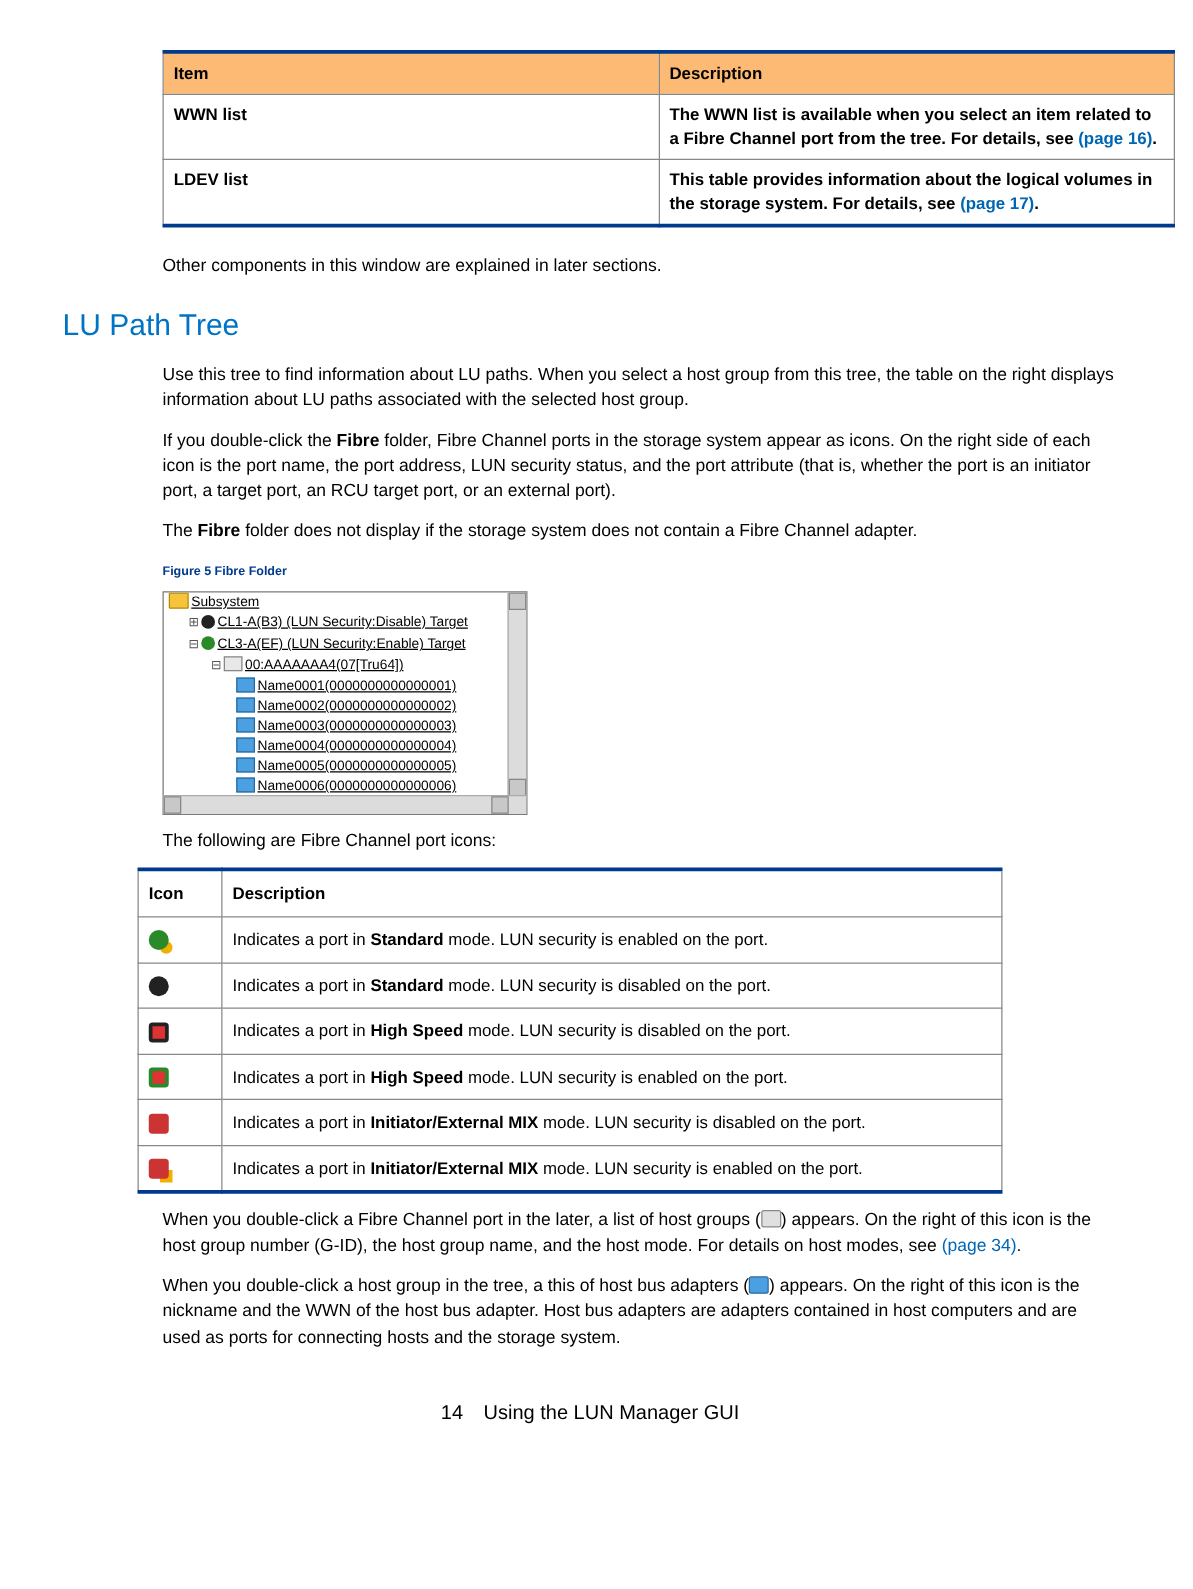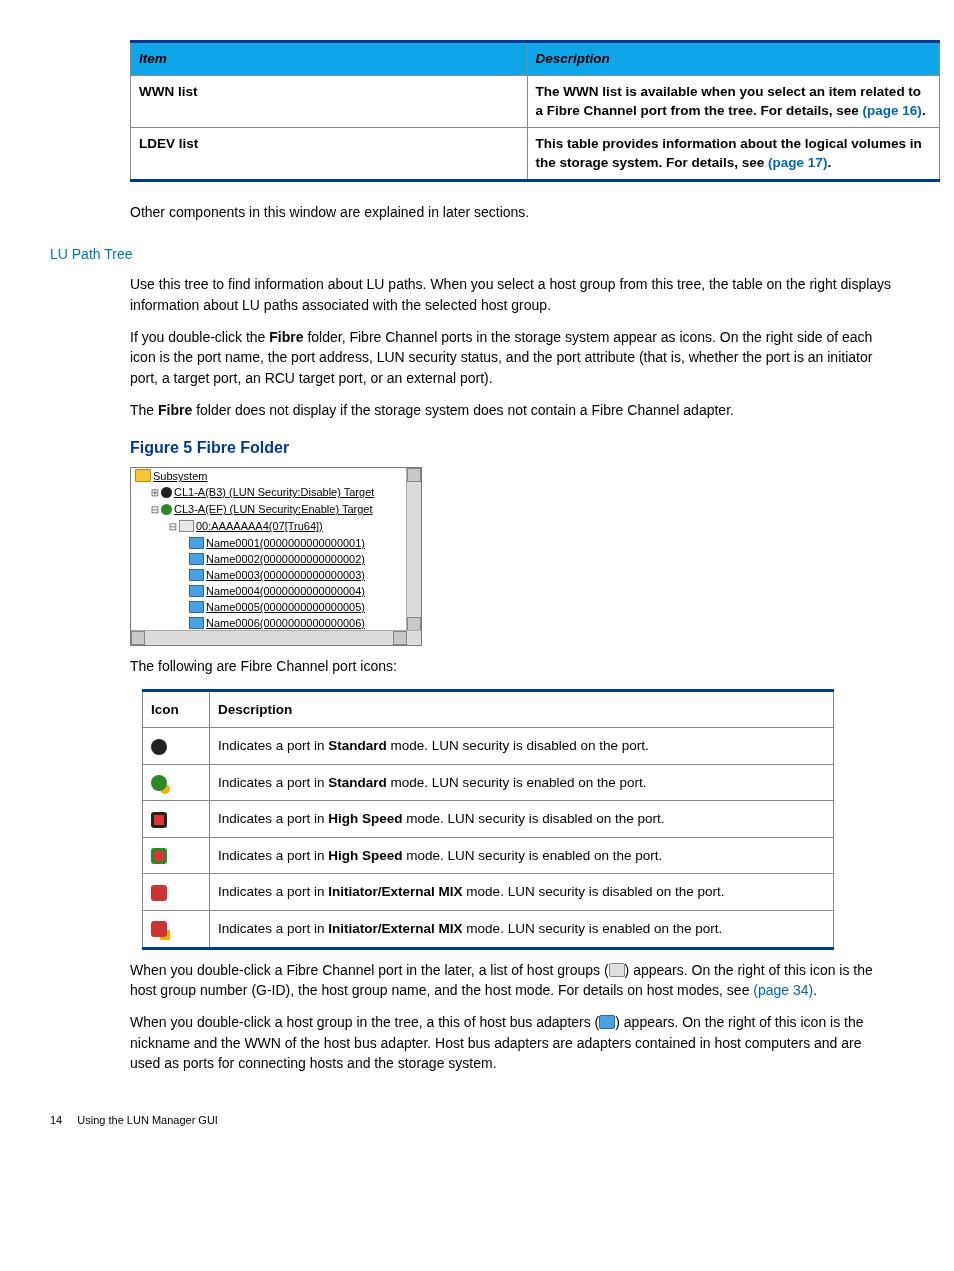--- a/index.html
+++ b/index.html
@@ -28,42 +28,41 @@
     }
     table.desc thead tr {
       border-top: 3px solid #003a8e;
     }
     table.desc tbody tr:last-child {
       border-bottom: 3px solid #003a8e;
       margin-top: 12px;
     }
     table.desc th {
       font-weight: bold;
-      background: #0ea5e9;
-      font-style: italic;
+      background: #fdba74;
     }
     .link { color: #0066b3; text-decoration:none; }
     p.body {
       margin-left: 80px;
       margin-top: 10px;
       margin-bottom: 12px;
     }
     h2.sec {
       color: #0073c5;
-      font-size: 14px;
+      font-size: 24px;
       font-weight: normal;
       margin: 22px 0 8px 0;
     }
     .figcap {
       font-weight: bold;
       color: #003a8e;
       margin-left: 80px;
       margin-top: 16px;
       margin-bottom: 8px;
-      font-size: 16px;
+      font-size: 10px;
     }
     .treebox {
       margin-left: 80px;
       width: 290px;
       border: 1px solid #7a7a7a;
       background: #fff;
       font-family: Tahoma, Arial, sans-serif;
       font-size: 11px;
       position: relative;
       padding-bottom: 14px;
@@ -82,21 +81,21 @@
     .hicon { display:inline-block; width:13px; height:10px; background:#e8e8e8; border:1px solid #888; vertical-align:-2px; margin-right:2px;}
     .node { display:inline-block; width:13px; height:10px; background:#4aa0e0; border:1px solid #2a6aa0; vertical-align:-2px; margin-right:2px;}
     .scroll-v { position:absolute; right:0; top:0; bottom:14px; width:14px; background:#dcdcdc; border-left:1px solid #aaa;}
     .scroll-v .sbtn { height:14px; background:#c8c8c8; border:1px solid #888; box-sizing:border-box;}
     .scroll-h { position:absolute; left:0; right:0; bottom:0; height:14px; background:#dcdcdc; border-top:1px solid #aaa;}
     .scroll-h .sbtn { width:14px; height:100%; background:#c8c8c8; border:1px solid #888; box-sizing:border-box; display:inline-block;}
     .scroll-h .sbtn.r { float:right; margin-right:14px;}
     table.icons {
       border-collapse: collapse;
       width: 82%;
-      margin-left: 92px;
+      margin-left: 60px;
       margin-top: 10px;
       padding-left: 20px;
     }
     table.icons th, table.icons td {
       border: 1px solid #888;
       padding: 8px 8px;
       text-align:left;
       font-size:13.5px;
       vertical-align: middle;
     }
@@ -106,21 +105,21 @@
     .ic.std-d { background:#222; }
     .ic.std-e { background:#2a8a2a; box-shadow: 6px 6px 0 -3px #f0b000;}
     .ic.hs-d { background:#222; border-radius:3px; position:relative;}
     .ic.hs-d:after{content:"";position:absolute;inset:3px;background:#d33;}
     .ic.hs-e { background:#2a8a2a; border-radius:3px; position:relative;}
     .ic.hs-e:after{content:"";position:absolute;inset:3px;background:#d33;}
     .ic.mix-d { background:#c33; border-radius:3px;}
     .ic.mix-e { background:#c33; border-radius:3px; box-shadow:6px 6px 0 -3px #f0b000;}
     .ic.hg { width:14px; height:12px; background:#e0e0e0; border:1px solid #888; border-radius:2px; vertical-align:-2px;}
     .ic.hba { width:14px; height:12px; background:#4aa0e0; border:1px solid #2a6aa0; border-radius:2px; vertical-align:-2px;}
-    .footer { margin-top:40px; font-size:11px; margin-left:0;}
+    .footer { margin-top:40px; font-size:16px; margin-left:0;text-align:center;}
     .footer .pn { margin-right:12px;}
   </style>
 </head>
 <body>
 
 <table class="desc">
   <thead>
     <tr>
       <th style="width:49%">Item</th>
       <th>Description</th>
@@ -172,26 +171,26 @@
 
 <table class="icons">
   <thead>
     <tr>
       <th style="width:50px">Icon</th>
       <th>Description</th>
     </tr>
   </thead>
   <tbody id="icon-rows">
       <tr>
+        <td><span class="ic std-e"></span></td>
+        <td><span>Indicates a port in </span><b>Standard</b><span> mode. LUN security is enabled on the port.</span></td>
+      </tr>
+      <tr>
         <td><span class="ic std-d"></span></td>
         <td><span>Indicates a port in </span><b>Standard</b><span> mode. LUN security is disabled on the port.</span></td>
-      </tr>
-      <tr>
-        <td><span class="ic std-e"></span></td>
-        <td><span>Indicates a port in </span><b>Standard</b><span> mode. LUN security is enabled on the port.</span></td>
       </tr>
       <tr>
         <td><span class="ic hs-d"></span></td>
         <td><span>Indicates a port in </span><b>High Speed</b><span> mode. LUN security is disabled on the port.</span></td>
       </tr>
       <tr>
         <td><span class="ic hs-e"></span></td>
         <td><span>Indicates a port in </span><b>High Speed</b><span> mode. LUN security is enabled on the port.</span></td>
       </tr>
       <tr>

